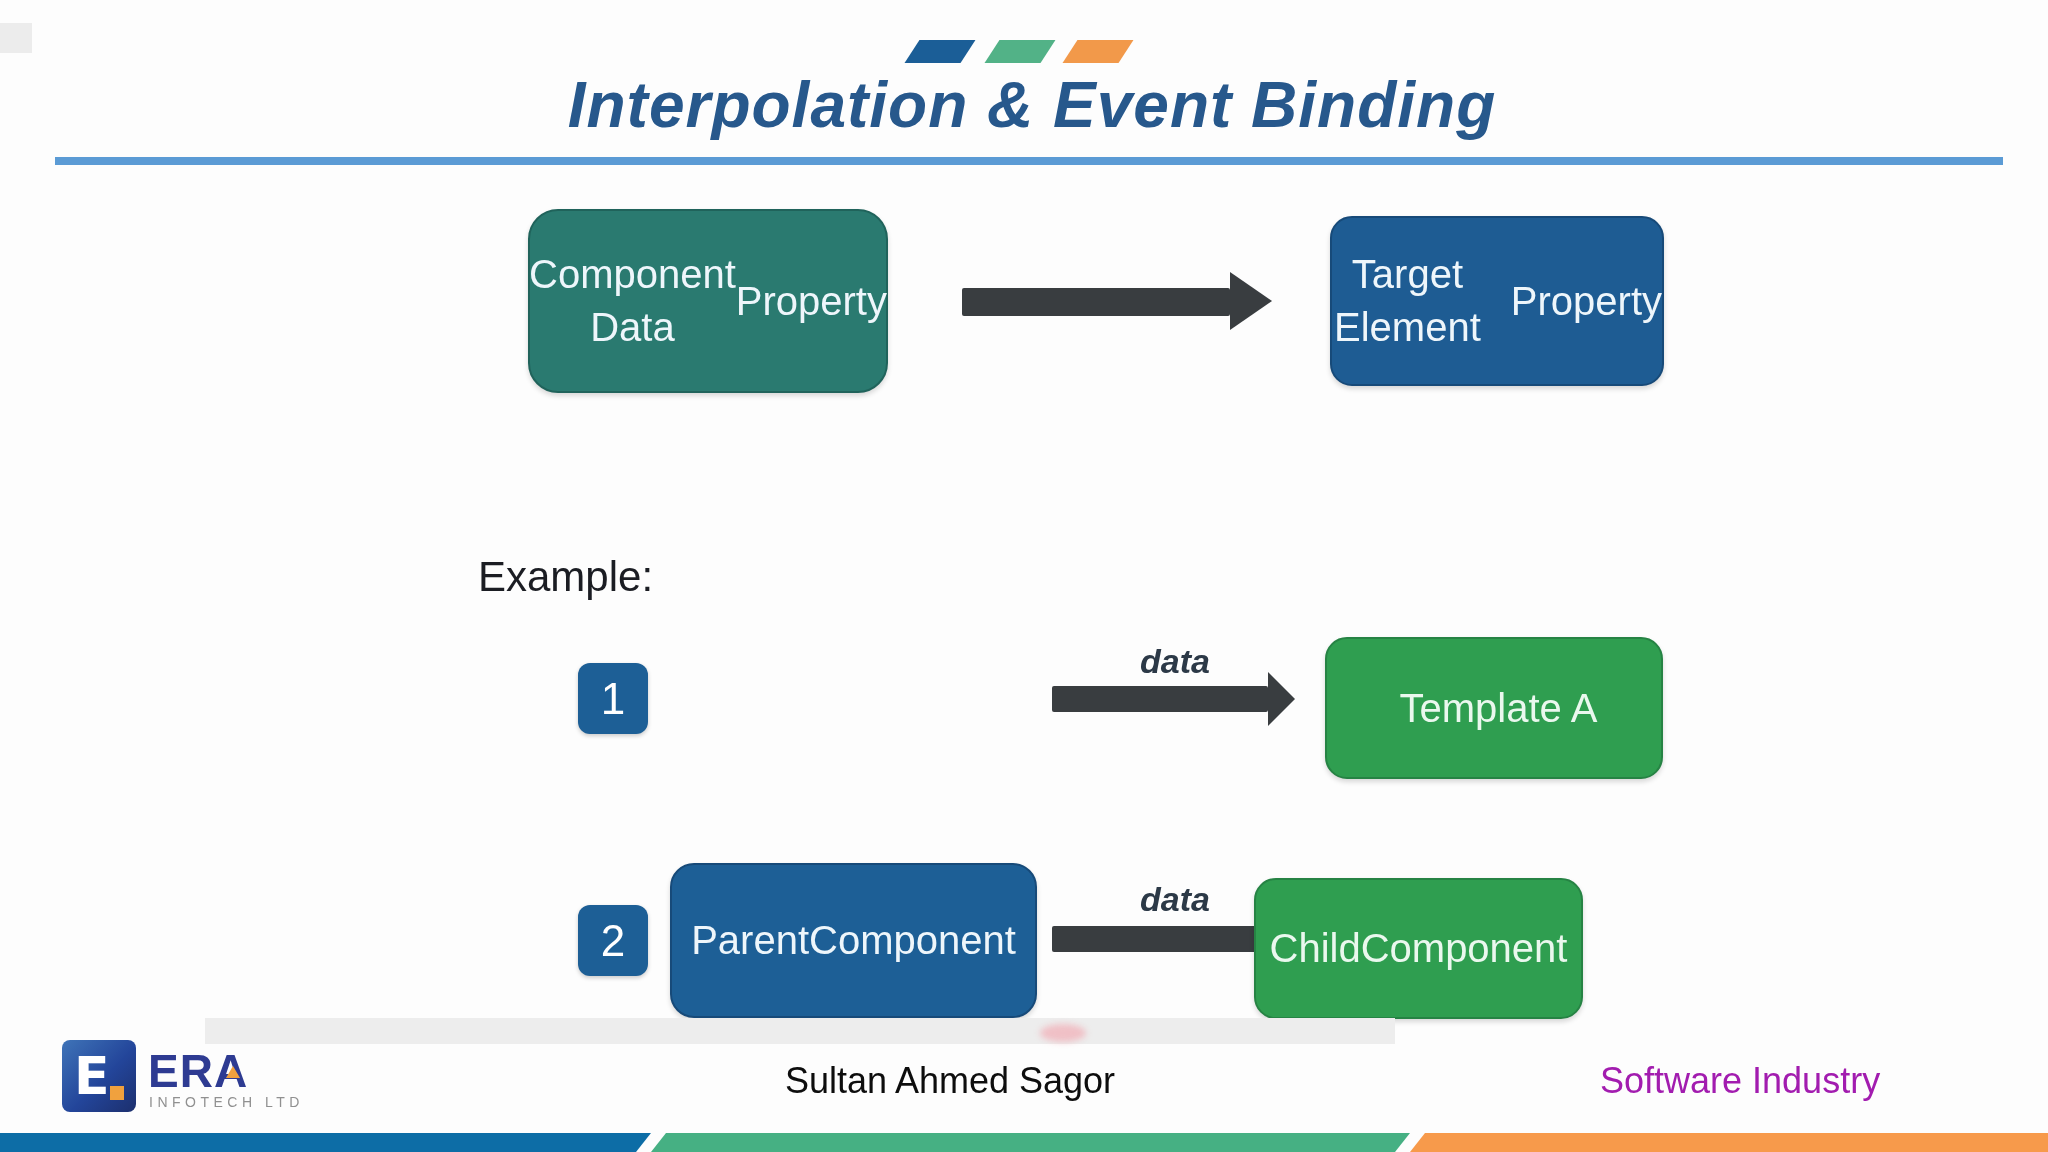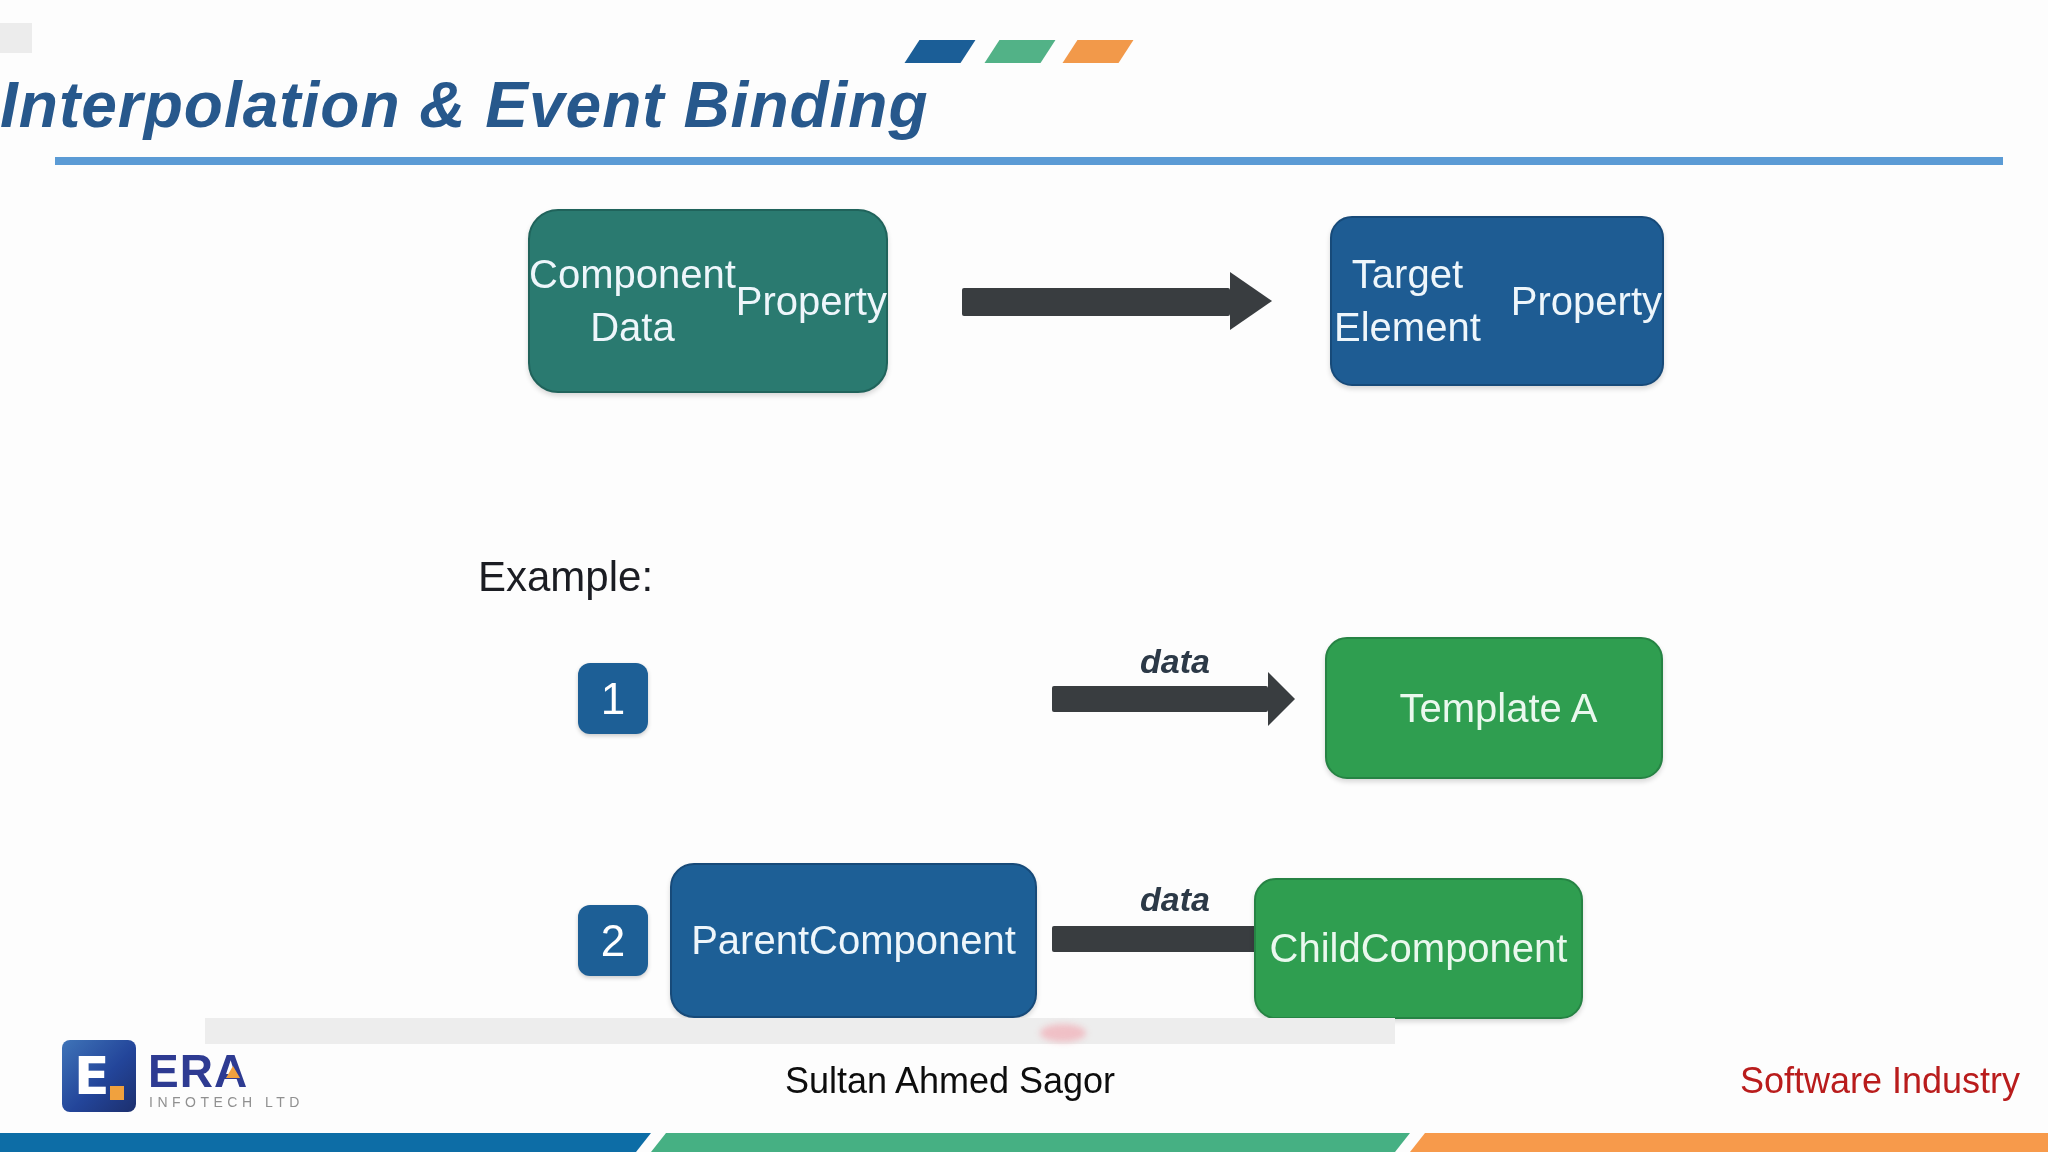--- a/index.html
+++ b/index.html
@@ -10,21 +10,21 @@
   .abs{position:absolute;}
   
   .corner-rect{left:0;top:23px;width:32px;height:30px;background:#ececec;}
   
   .stripe{top:40px;width:56px;height:23px;transform:skewX(-33deg);}
   .stripe.s1{left:912px;background:#1b5e97;}
   .stripe.s2{left:992px;background:#52b287;}
   .stripe.s3{left:1070px;background:#f2994a;}
   
   .title{
-    left:0;right:0;top:70px;
+    left:16px;right:0;top:70px;text-align:center;
     font-size:64px;font-weight:800;font-style:italic;color:#27588c;
     letter-spacing:1px;line-height:1.1;
   }
   .title-rule{left:55px;top:157px;width:1948px;height:8px;background:#5b9bd5;}
   
   .dbox{
     display:flex;align-items:center;justify-content:center;
     color:#eef6fb;font-size:40px;line-height:1.32;text-align:center;
     box-shadow:0 3px 5px rgba(0,0,0,0.15);
   }
@@ -80,21 +80,21 @@
     color:#ffffff;font-family:"DejaVu Sans",sans-serif;
   }
   .logo-orange{position:absolute;left:48px;top:46px;width:14px;height:14px;background:#f0a13e;}
   .logo-era{left:148px;top:1044px;font-size:46px;font-weight:800;color:#2e3b92;letter-spacing:1px;}
   .logo-a-tri{
     left:226px;top:1066px;width:0;height:0;border-style:solid;
     border-width:0 7px 12px 7px;border-color:transparent transparent #f0a13e transparent;
   }
   .logo-sub{left:149px;top:1094px;font-size:14px;color:#909090;letter-spacing:4.5px;}
   .presenter{left:700px;top:1060px;width:500px;text-align:center;font-size:36px;color:#0d0d0d;}
-  .topic{left:1600px;top:1060px;width:420px;text-align:right;font-size:36px;color:#b91c1c;}
+  .topic{left:1600px;top:1060px;width:420px;font-size:36px;color:#a21caf;}
   
   .bottom-bar{left:0;top:1133px;width:2048px;height:19px;}
   .bar-seg{position:absolute;left:0;top:0;width:2048px;height:19px;}
   .bar-blue{background:#0d6da6;clip-path:polygon(0px 0px,651px 0px,636px 19px,0px 19px);}
   .bar-green{background:#46b083;clip-path:polygon(666px 0px,1410px 0px,1395px 19px,651px 19px);}
   .bar-orange{background:#f79a4b;clip-path:polygon(1425px 0px,2048px 0px,2048px 19px,1410px 19px);}
 </style>
 </head>
 <body>
 

